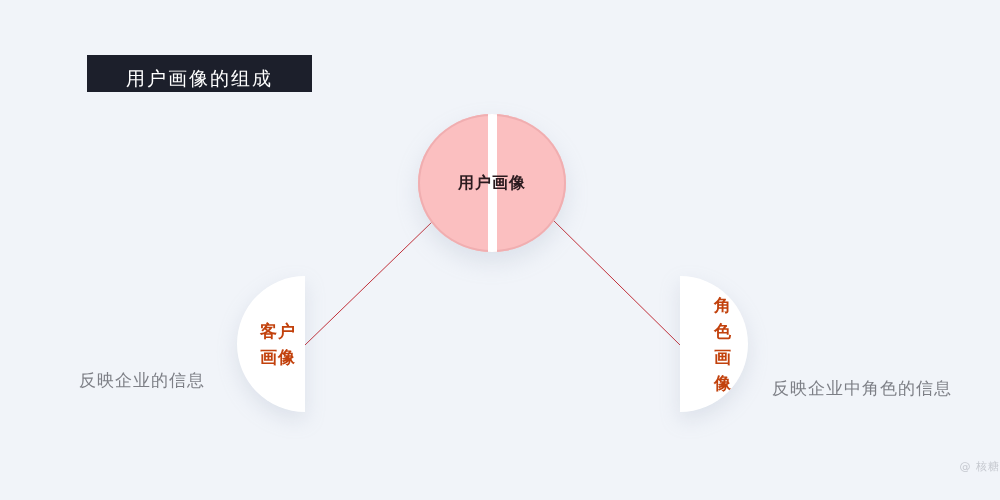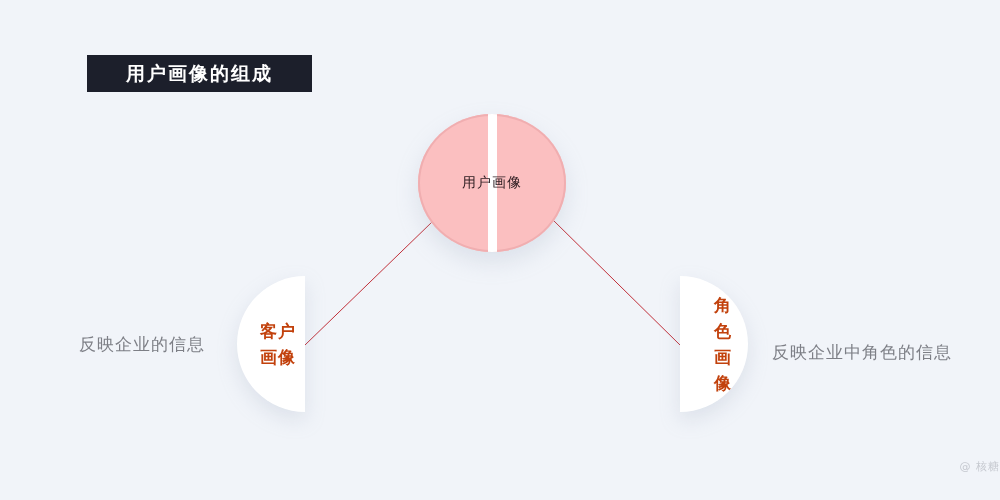--- a/index.html
+++ b/index.html
@@ -16,24 +16,24 @@
     }
     .title-box {
       position: absolute;
       left: 87px;
       top: 55px;
       width: 225px;
       height: 37px;
       background: #1c1f2b;
       color: #ffffff;
       font-size: 19px;
-      font-weight: bold;
+      font-weight: normal;
       letter-spacing: 2px;
       display: flex;
-      align-items: center;
+      align-items: flex-end;
       justify-content: center;
       box-sizing: border-box;
     }
     svg.connectors {
       position: absolute;
       left: 0;
       top: 0;
       width: 1000px;
       height: 500px;
       pointer-events: none;
@@ -59,22 +59,22 @@
     }
     .center-label {
       position: absolute;
       left: 0;
       top: 0;
       width: 100%;
       height: 100%;
       display: flex;
       align-items: center;
       justify-content: center;
-      font-size: 14px;
-      font-weight: normal;
+      font-size: 16px;
+      font-weight: bold;
       color: #2a1a1e;
       letter-spacing: 1px;
     }
     .half-node {
       position: absolute;
       top: 276px;
       width: 68px;
       height: 136px;
       background: #ffffff;
       box-shadow: 0 8px 20px rgba(160, 170, 190, 0.25);
@@ -103,20 +103,21 @@
       width: 40px;
       word-break: break-all;
       letter-spacing: 1px;
     }
     .desc {
       position: absolute;
       font-size: 17px;
       color: #7d7f86;
       letter-spacing: 1px;
       white-space: nowrap;
+      margin-top: 36px;
     }
     .desc-left {
       left: 79px;
       top: 333px;
     }
     .desc-right {
       left: 772px;
       top: 341px;
       text-align: right;
     }

